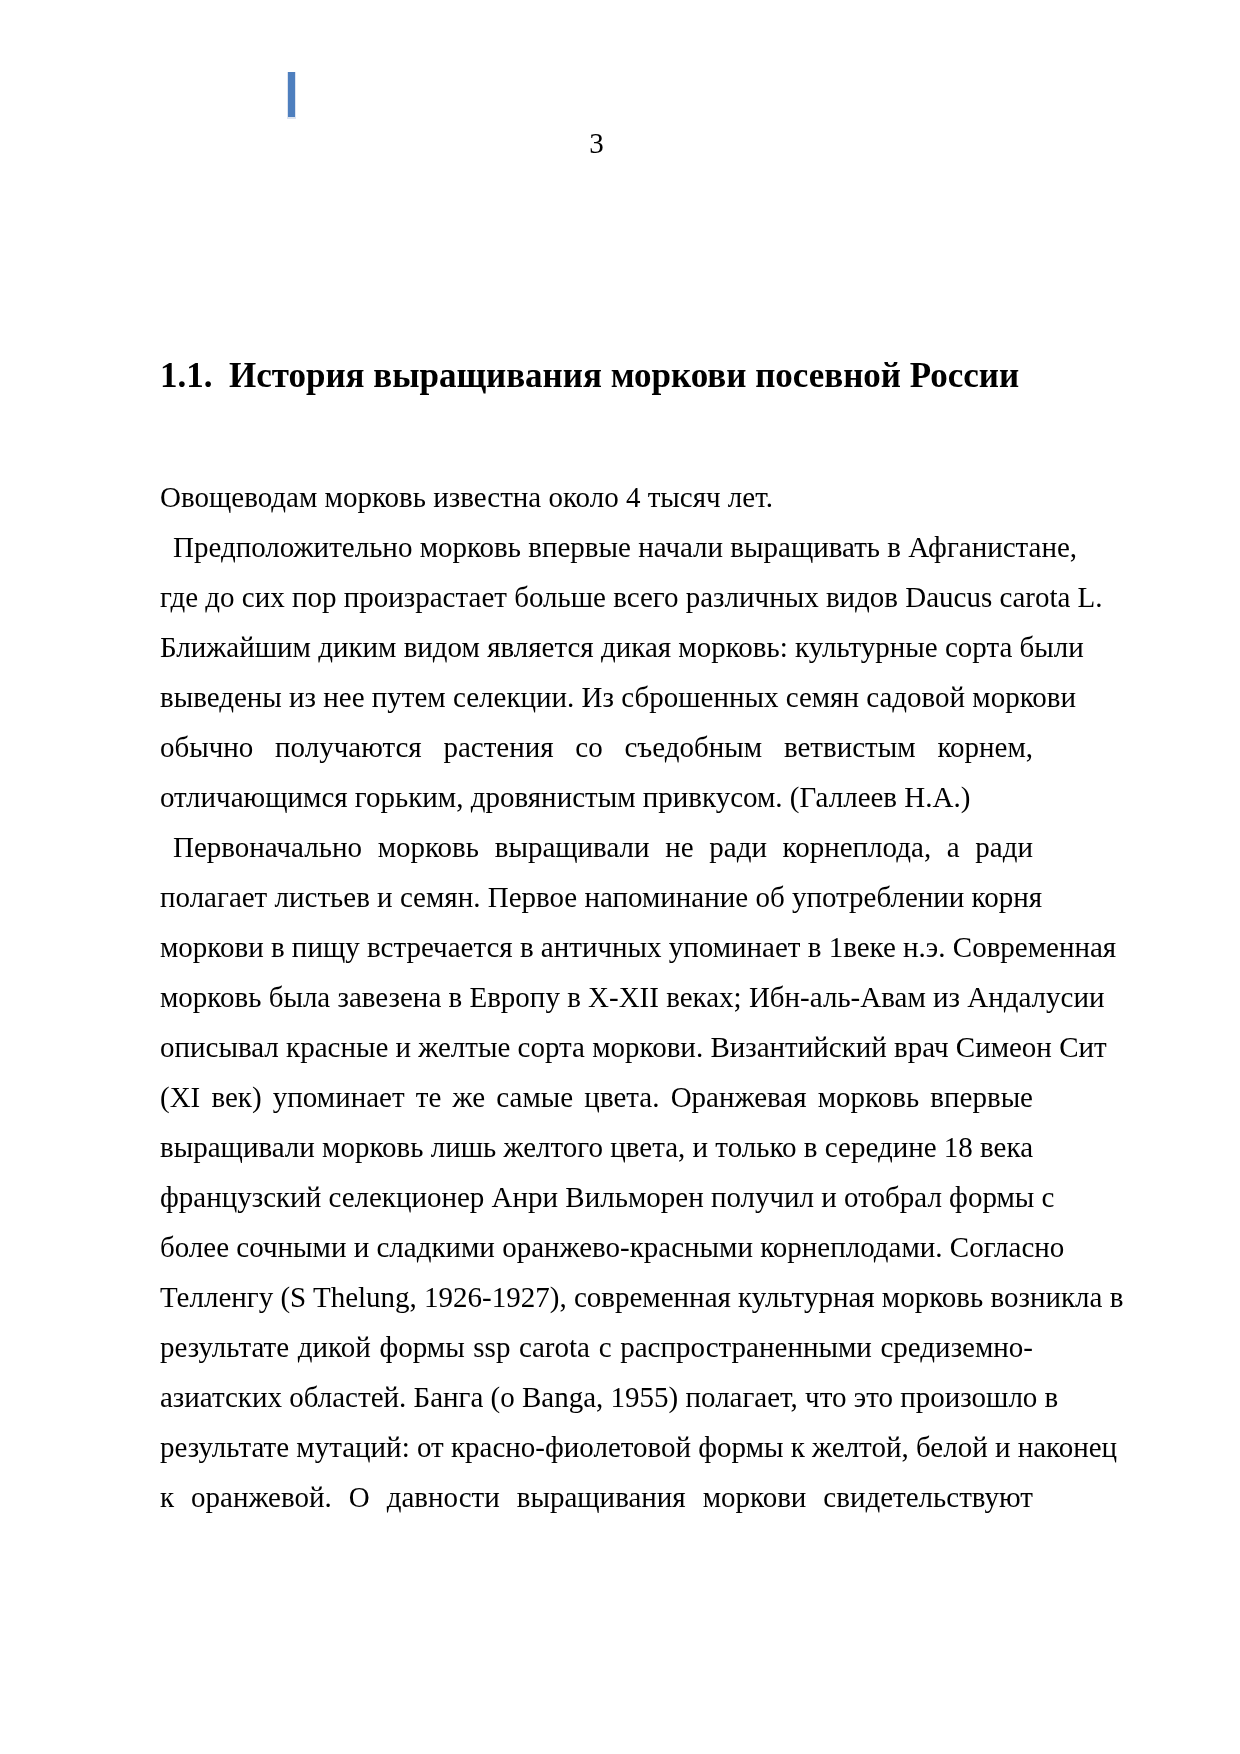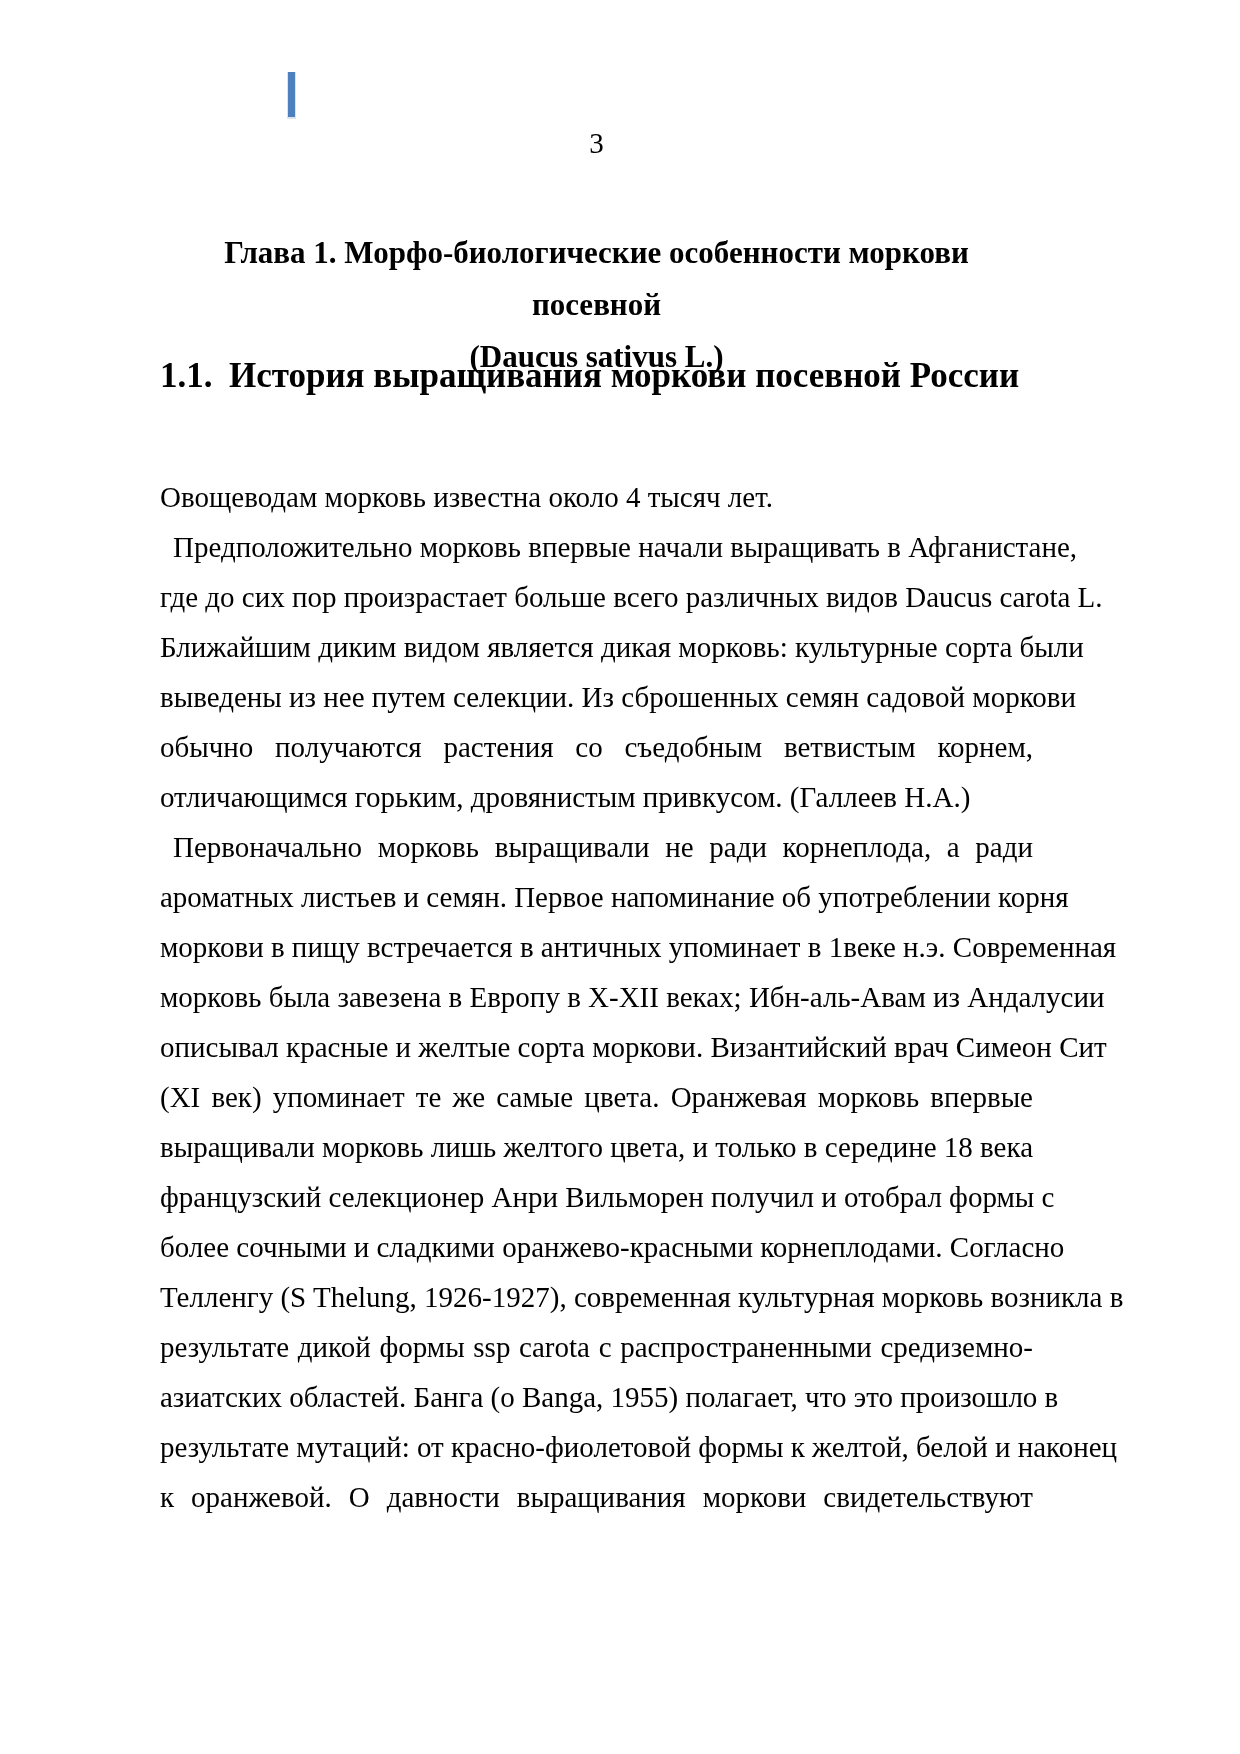--- a/index.html
+++ b/index.html
@@ -75,44 +75,40 @@
 </style>
 </head>
 <body>
 
 <div class="page">
 
   <div id="text-cursor" style="background: rgb(78, 127, 190);"></div>
 
   <div id="page-number">3</div>
 
-  <div id="chapter-heading">
-    <div>Глава 1. Морфо-биологические особенности моркови посевной</div>
-    <div>(Daucus sativus L.)</div>
-  </div>
 
   <div id="section-heading">
     <span class="sec-num">1.1.</span><span>История выращивания моркови посевной России</span>
   </div>
 
   <div id="body-text">
       <div>
         <div class="line left">Овощеводам морковь известна около 4 тысяч лет.</div>
       </div>
       <div>
         <div class="line" style="padding-left: 13px;">Предположительно морковь впервые начали выращивать в Афганистане,</div>
         <div class="line">где до сих пор произрастает больше всего различных видов Daucus carota L.</div>
         <div class="line">Ближайшим диким видом является дикая морковь: культурные сорта были</div>
         <div class="line">выведены из нее путем селекции. Из сброшенных семян садовой моркови</div>
         <div class="line">обычно получаются растения со съедобным ветвистым корнем,</div>
         <div class="line left">отличающимся горьким, дровянистым привкусом. (Галлеев Н.А.)</div>
       </div>
       <div>
         <div class="line" style="padding-left: 13px;">Первоначально морковь выращивали не ради корнеплода, а ради</div>
-        <div class="line">ароматных листьев и семян. Первое напоминание об употреблении корня</div>
+        <div class="line">полагает листьев и семян. Первое напоминание об употреблении корня</div>
         <div class="line">моркови в пищу встречается в античных упоминает в 1веке н.э. Современная</div>
         <div class="line">морковь была завезена в Европу в X-XII веках; Ибн-аль-Авам из Андалусии</div>
         <div class="line">описывал красные и желтые сорта моркови. Византийский врач Симеон Сит</div>
         <div class="line">(XI век) упоминает те же самые цвета. Оранжевая морковь впервые</div>
         <div class="line">выращивали морковь лишь желтого цвета, и только в середине 18 века</div>
         <div class="line">французский селекционер Анри Вильморен получил и отобрал формы с</div>
         <div class="line">более сочными и сладкими оранжево-красными корнеплодами. Согласно</div>
         <div class="line">Телленгу (S Thelung, 1926-1927), современная культурная морковь возникла в</div>
         <div class="line">результате дикой формы ssp carota с распространенными средиземно-</div>
         <div class="line">азиатских областей. Банга (о Banga, 1955) полагает, что это произошло в</div>

